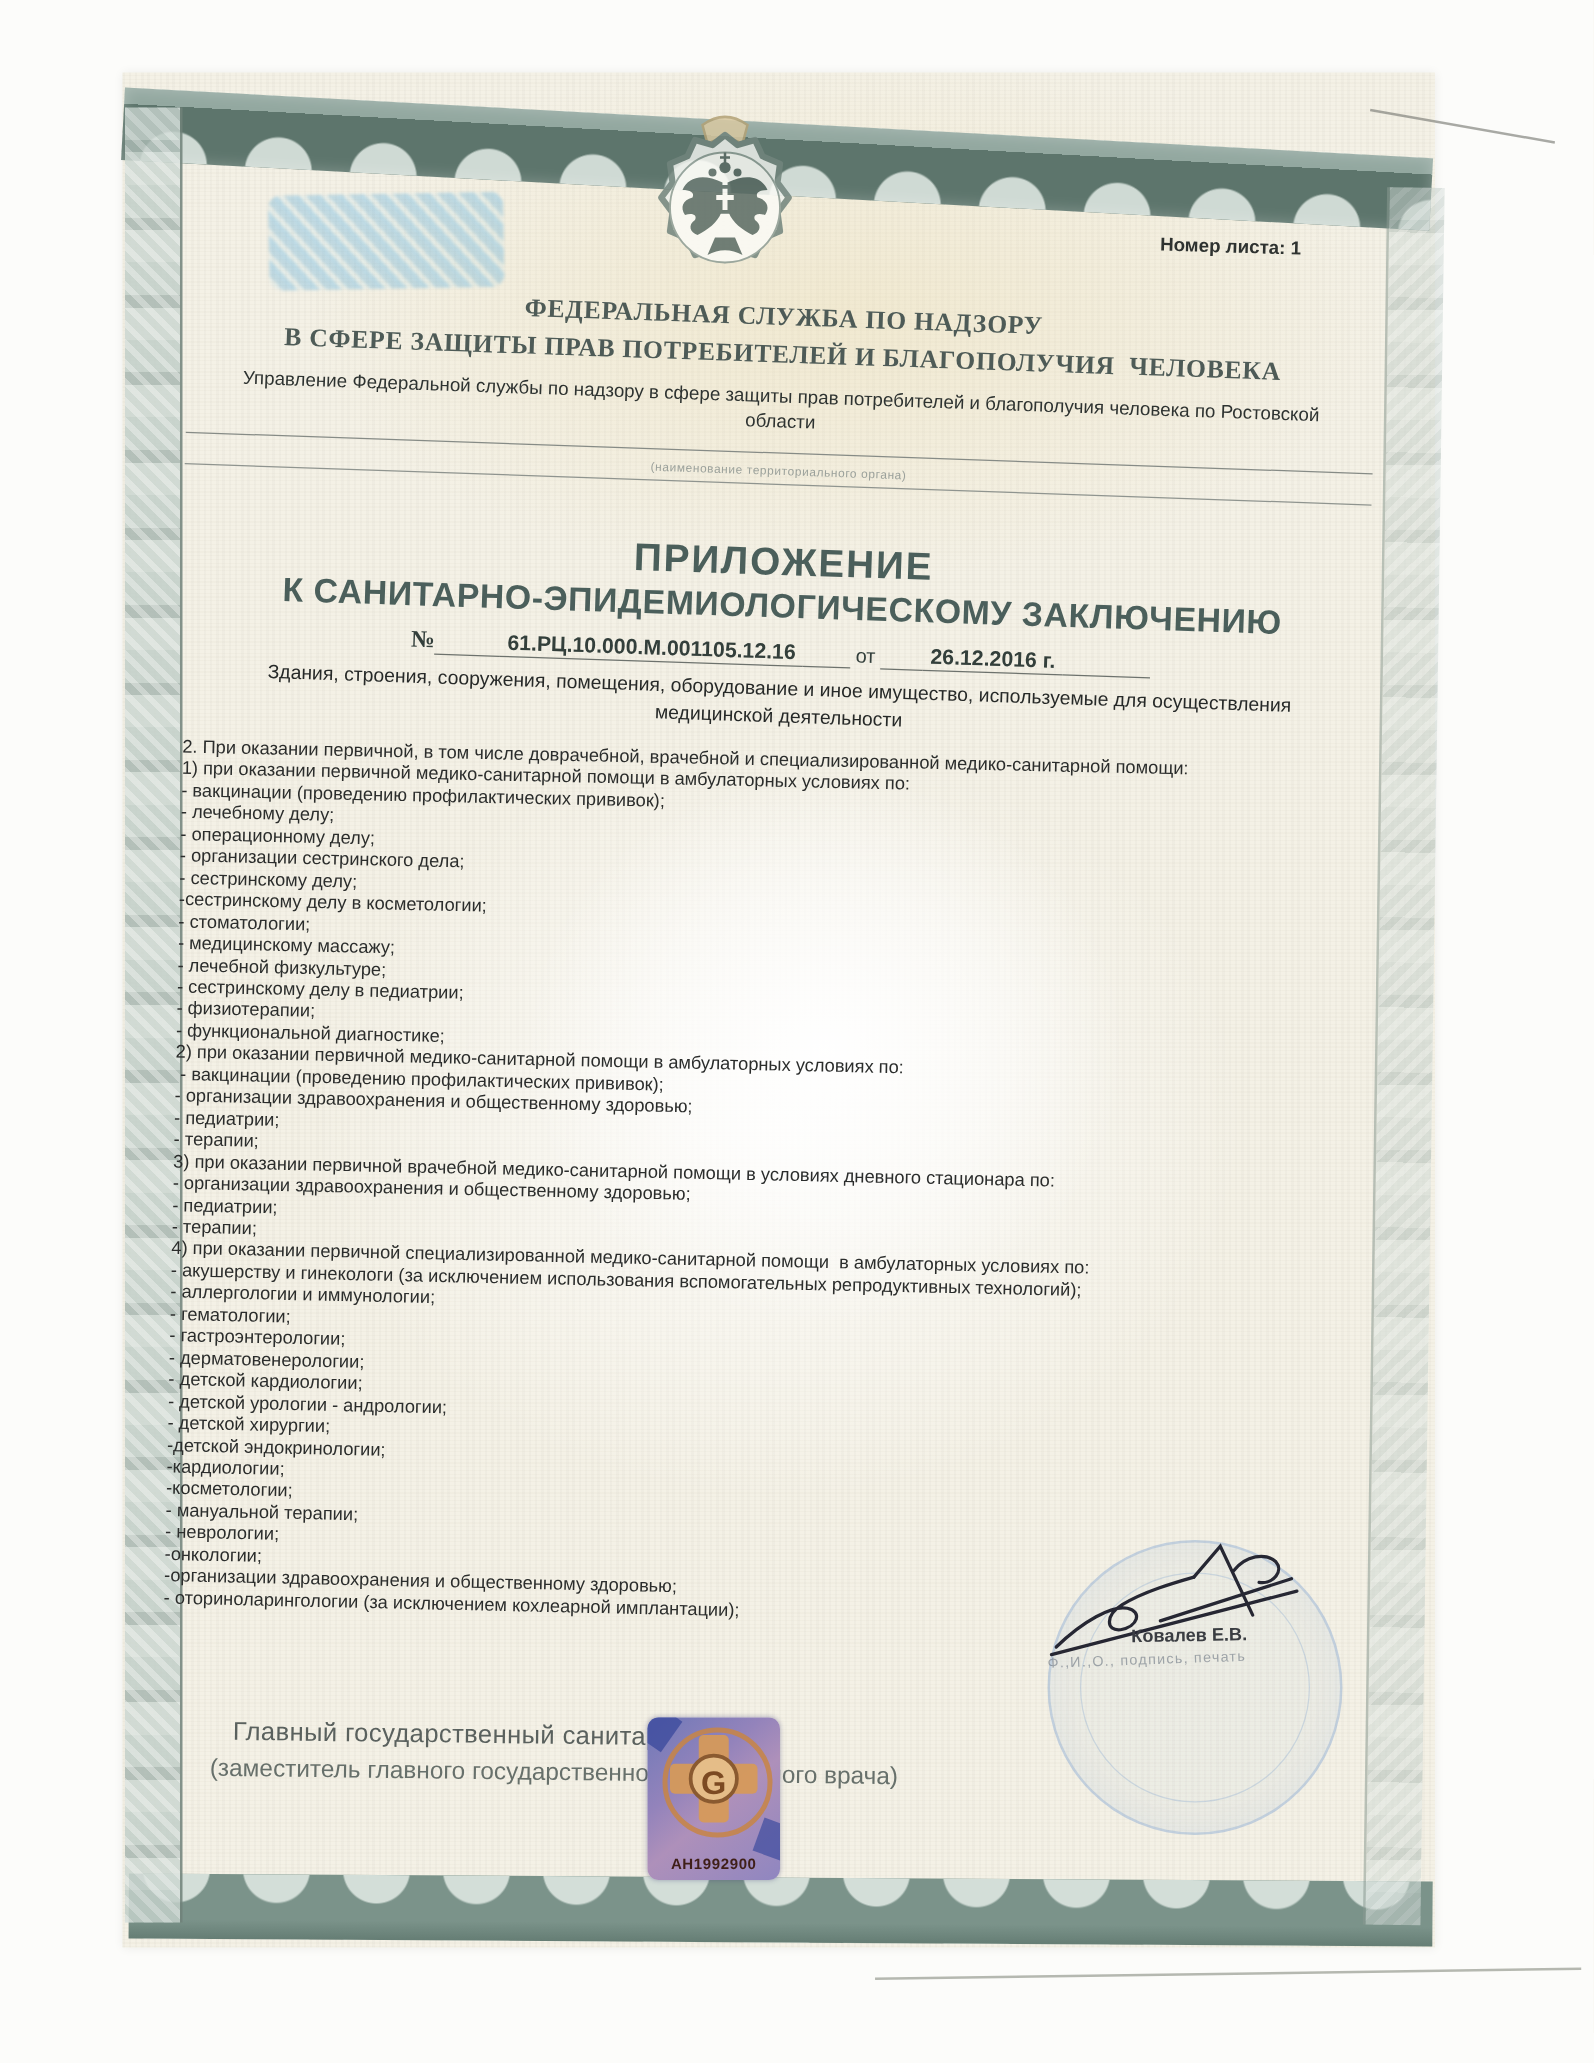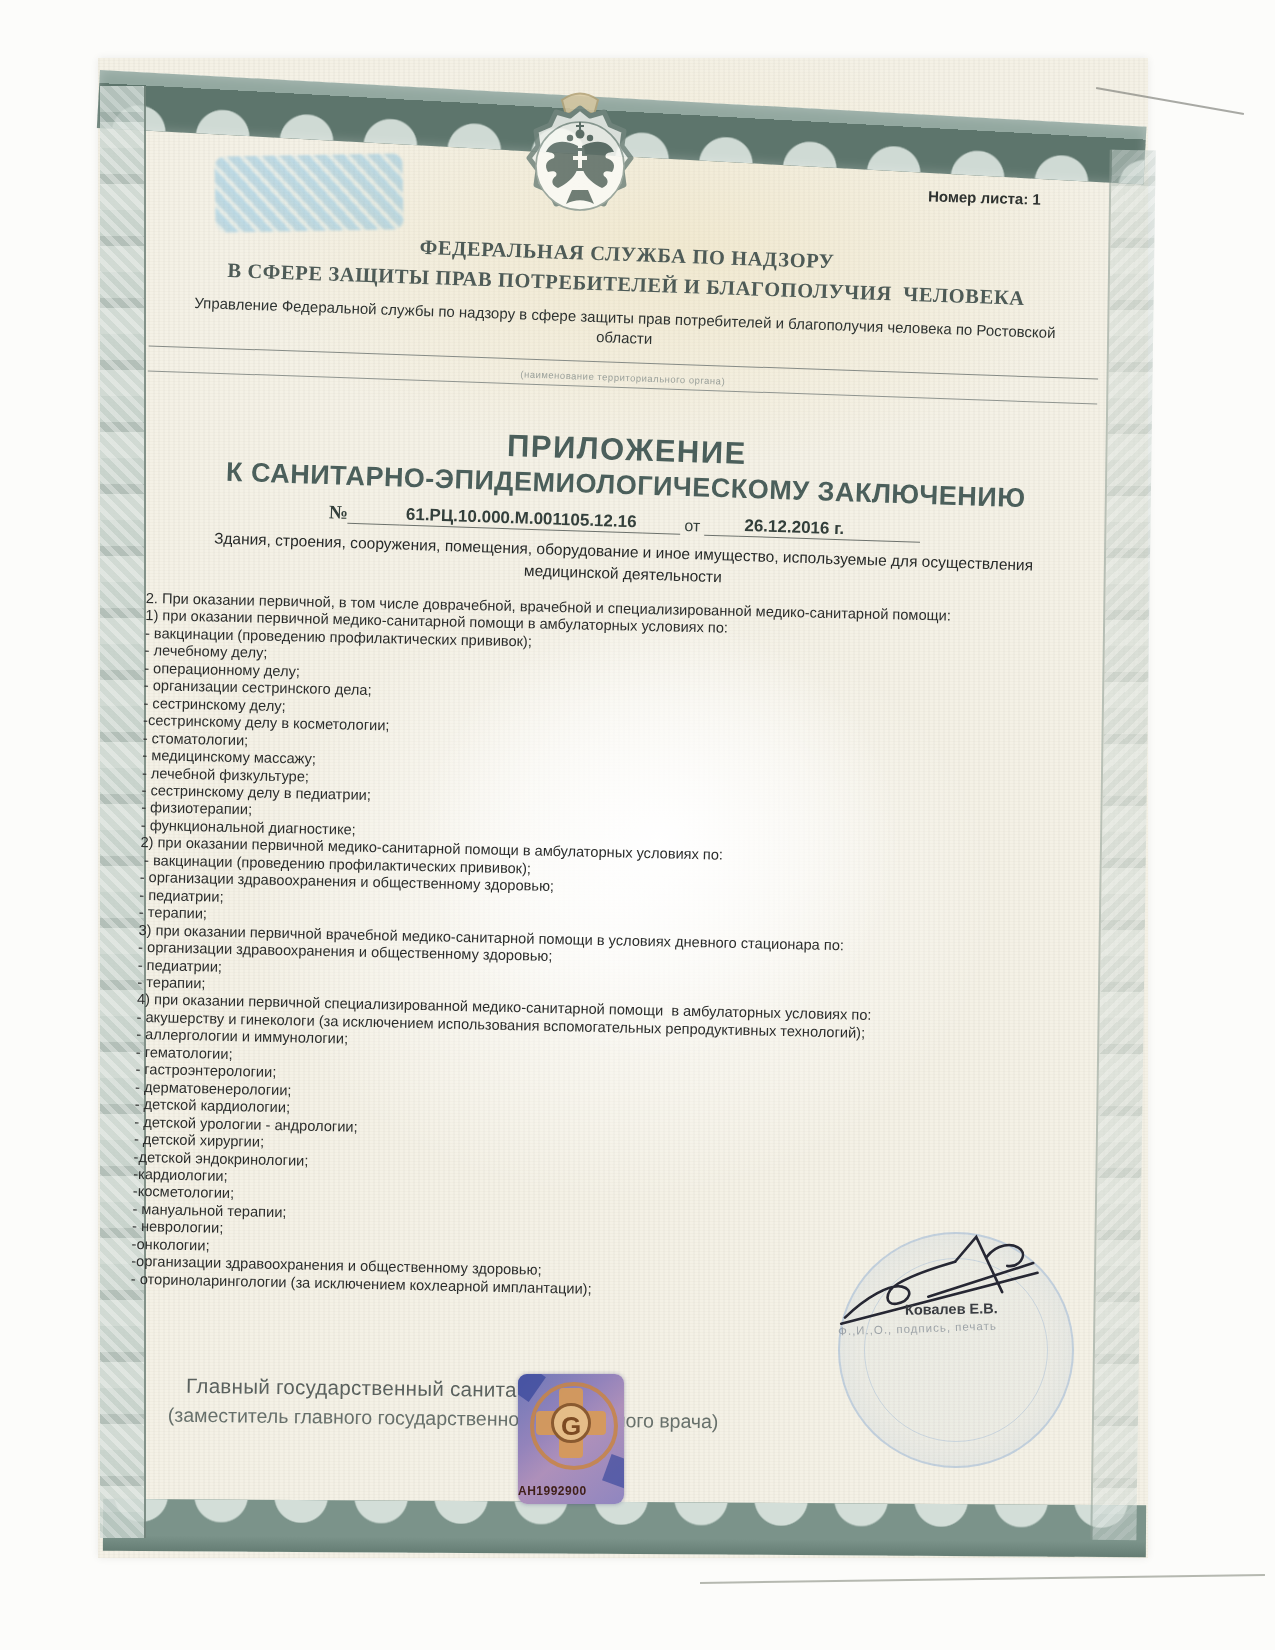--- a/index.html
+++ b/index.html
@@ -110,21 +110,21 @@
   .holo .ring{position:absolute;left:12px;top:8px;width:80px;height:80px;border-radius:50%;border:4px solid rgba(200,133,68,.85);}
   .holo .cv{position:absolute;left:41px;top:14px;width:24px;height:70px;background:rgba(216,154,85,.9);border-radius:4px;}
   .holo .ch{position:absolute;left:18px;top:37px;width:70px;height:24px;background:rgba(216,154,85,.9);border-radius:4px;}
   .holo .g{
     position:absolute;left:33px;top:29px;width:40px;height:40px;border-radius:50%;
     background:#e5bd88;color:#7c4a22;font-weight:bold;font-size:26px;line-height:40px;text-align:center;
     border:3px solid #8a5a30;box-sizing:border-box;
   }
   .holo .tri1{position:absolute;left:-8px;top:-8px;width:30px;height:30px;background:#3d4b9e;transform:rotate(35deg);opacity:.8;}
   .holo .tri2{position:absolute;right:-10px;bottom:18px;width:28px;height:28px;background:#3d4b9e;transform:rotate(20deg);opacity:.7;}
-  .holo .num{position:absolute;left:0;bottom:6px;width:100%;text-align:left;font-size:12px;font-weight:bold;color:#3f1f18;letter-spacing:.5px;}
+  .holo .num{position:absolute;left:0;bottom:6px;width:100%;text-align:center;font-size:12px;font-weight:bold;color:#3f1f18;letter-spacing:.5px;}
   .emblem{left:520px;top:84px;width:120px;height:152px;opacity:.85;}
 </style>
 </head>
 <body>
 
 <div class="abs paper"></div>
 <div class="abs watermark"></div>
 <div class="abs band-top"></div>
 <div class="abs band-bottom"></div>
 <div class="abs band-left"></div>

